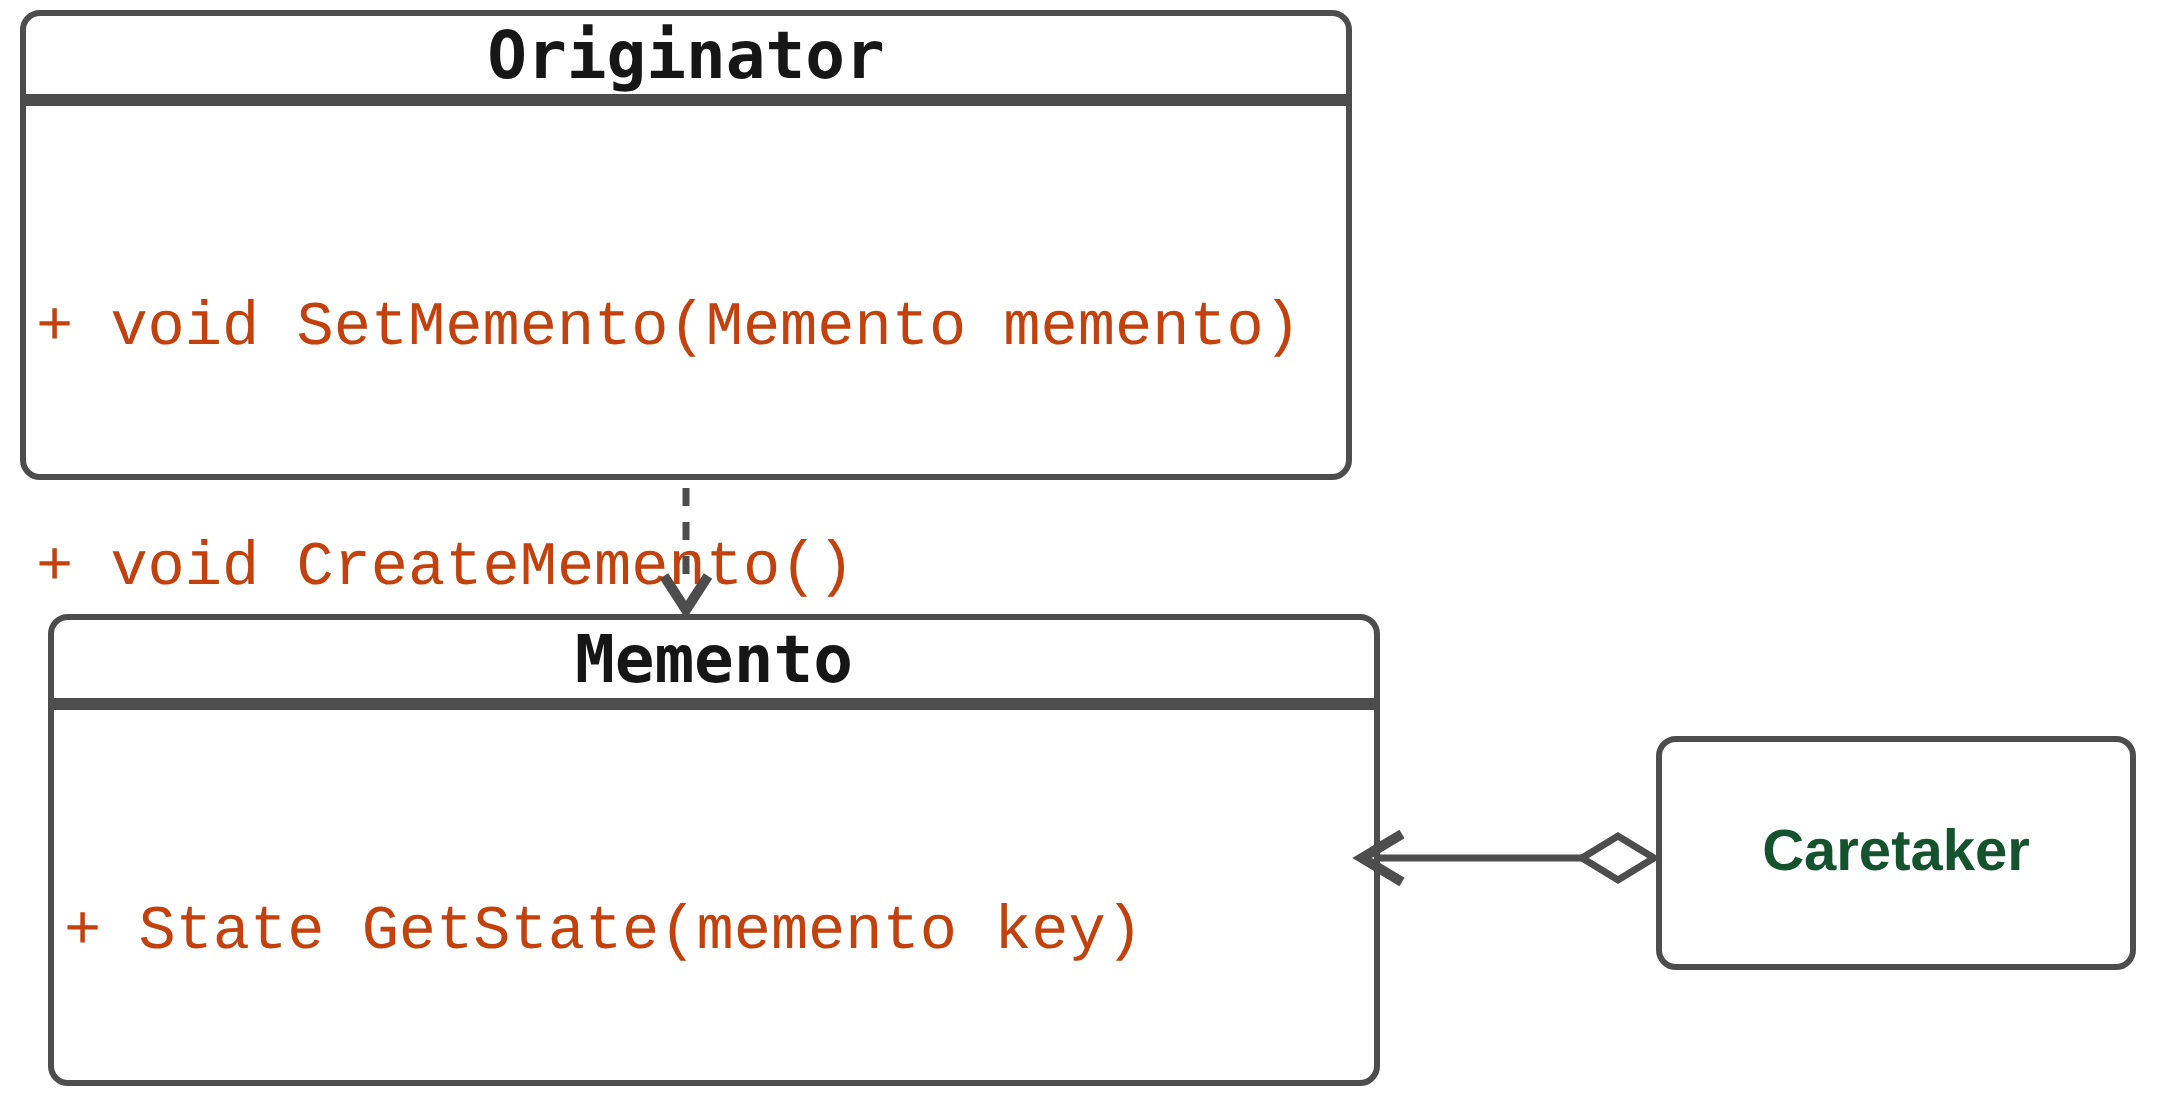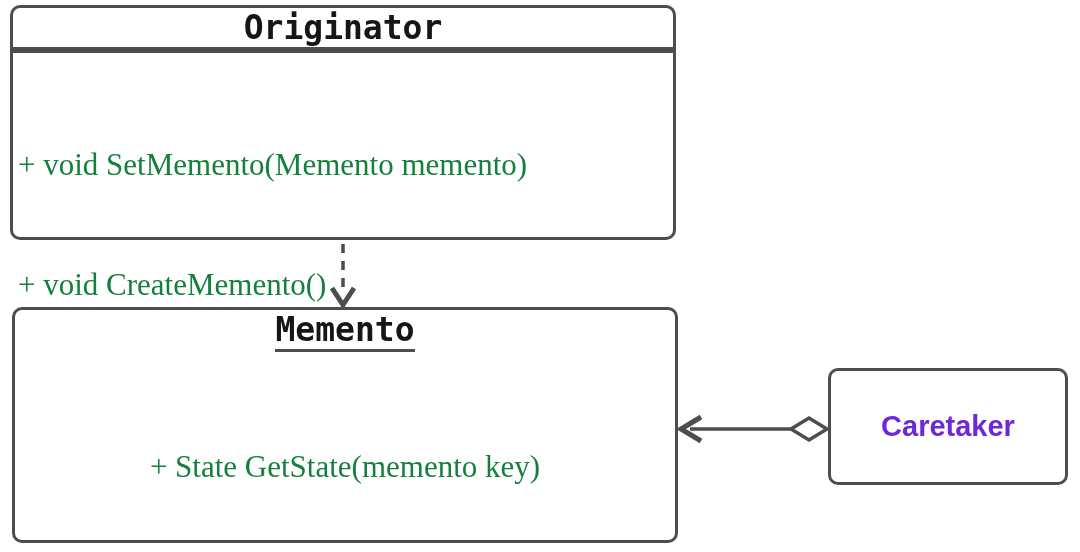--- a/index.html
+++ b/index.html
@@ -35,51 +35,51 @@
     color: #161616;
     letter-spacing: 0px;
   }
   .uml-class .attr-compartment {
     box-sizing: border-box;
     border-bottom: 3px solid #4d4d4d;
   }
   .uml-class .method-compartment {
     box-sizing: border-box;
     padding: 12px 5px 0 5px;
-    font-family: Liberation Serif, serif;
+    font-family: Liberation Mono, monospace;
     font-size: 31px;
     line-height: 40px;
-    color: #15803d;
+    color: #c2410c;
     white-space: pre;
   }
   #originator-box { left: 10px; top: 5px;   width: 666px; height: 235px; }
   #originator-box .title-compartment { height: 63px; }
   #originator-box .attr-compartment  { height: 64px; }
   #originator-box .method-compartment { flex: 1; }
 
-  #memento-box    { left: 12px; top: 307px; width: 666px; height: 236px; align-items: center; }
+  #memento-box    { left: 24px; top: 307px; width: 666px; height: 236px; }
   #memento-box .title-compartment { height: 63px; }
   #memento-box .attr-compartment  { height: 65px; }
   #memento-box .method-compartment { flex: 1; }
 
   #caretaker-box {
     position: absolute;
     left: 828px; top: 368px;
     width: 240px; height: 117px;
     box-sizing: border-box;
     background: #ffffff;
     border: 3px solid #4d4d4d;
     border-radius: 10px;
     display: flex;
     align-items: center;
     justify-content: center;
     font-family: "Liberation Sans", sans-serif;
     font-weight: bold;
     font-size: 29px;
-    color: #6d28d9;
+    color: #14532d;
   }
   .arrow-layer {
     position: absolute;
     left: 0; top: 0;
     width: 1080px;
     height: 552px;
     pointer-events: none;
   }
 </style>
 </head>

